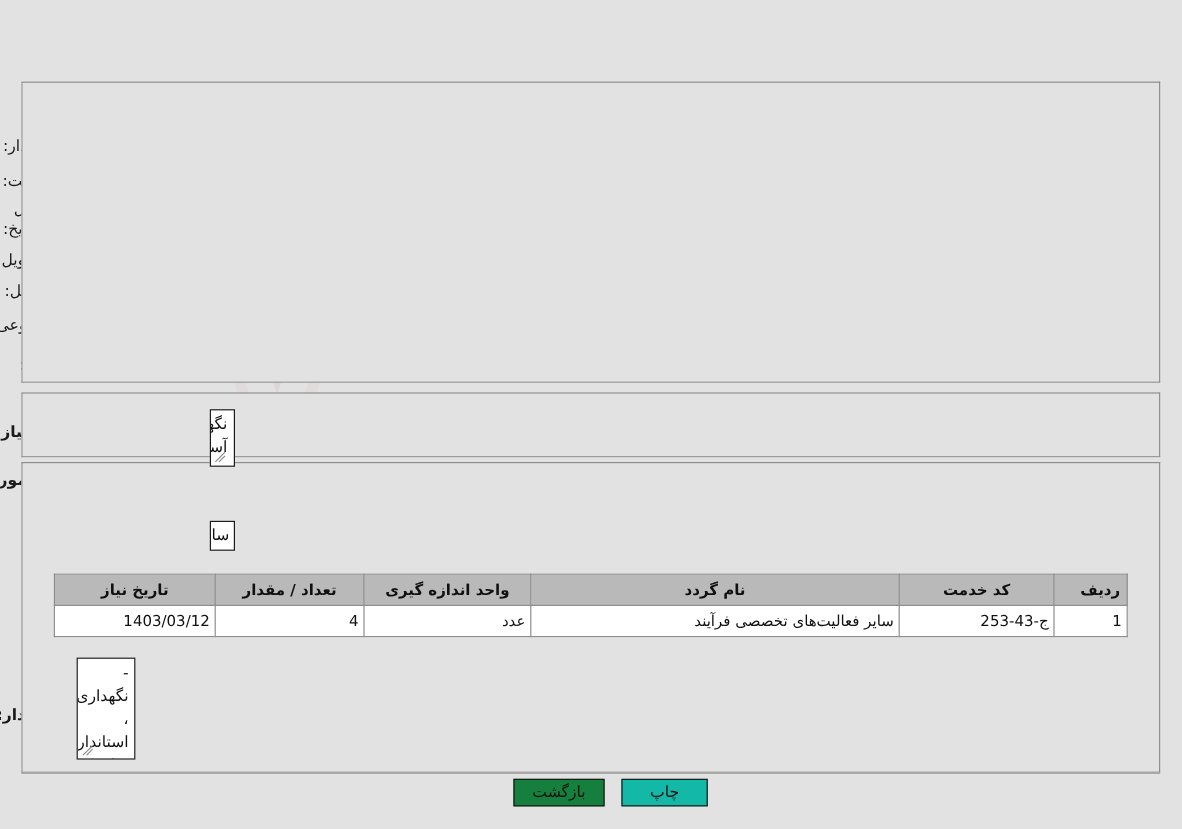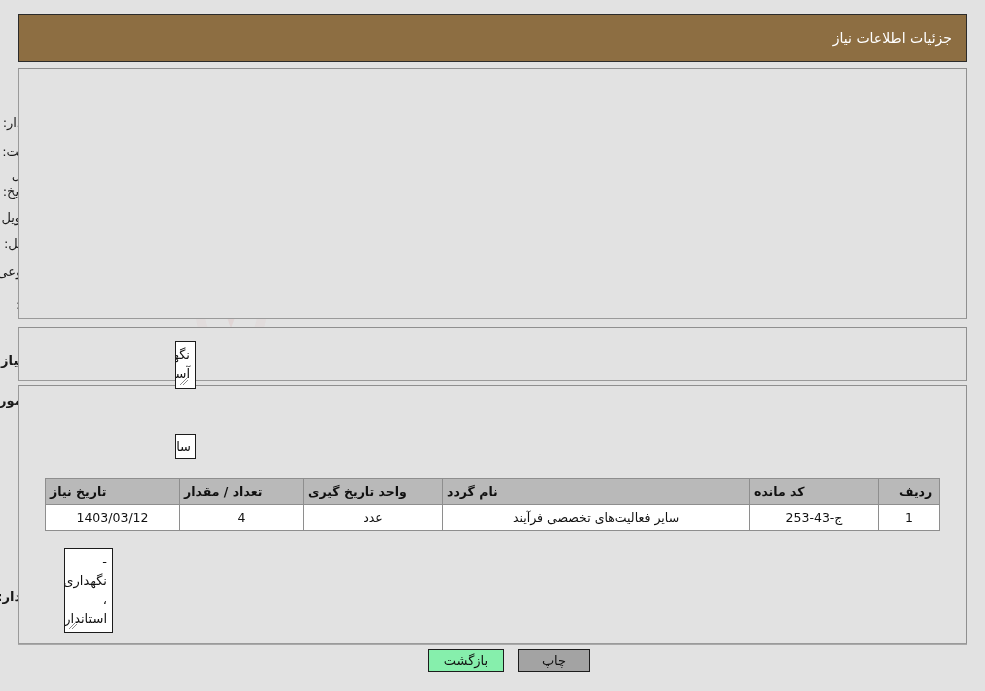--- a/index.html
+++ b/index.html
@@ -150,48 +150,47 @@
     z-index: 3;
     background: #fff;
   }
   .tbl th {
     background: #b9b9b9;
     border: 1px solid #8e8e8e;
     color: #101010;
     font-weight: bold;
     height: 25px;
     padding: 0 4px;
-    text-align: left;
+    text-align: center;
     white-space: nowrap;
   }
   .tbl td {
     background: #ffffff;
     border: 1px solid #8e8e8e;
     color: #111111;
     height: 25px;
     padding: 0 4px;
-    text-align: center;
     white-space: nowrap;
   }
 
   
   .btn {
     position: absolute;
     box-sizing: border-box;
     border: 1px solid #1c1c1c;
     font-size: 13px;
     text-align: center;
     line-height: 21px;
     height: 23px;
     color: #111111;
     cursor: pointer;
     z-index: 3;
   }
-  #btn-back  { left: 428px; top: 649px; width: 76px; background: #86efac; }
-  #btn-print { left: 518px; top: 649px; width: 72px; background: #a3a3a3; }
+  #btn-back  { left: 428px; top: 649px; width: 76px; background: #15803d; }
+  #btn-print { left: 518px; top: 649px; width: 72px; background: #14b8a6; }
 
   .sep {
     position: absolute;
     left: 18px;
     width: 949px;
     height: 0;
     border-top: 1px solid #a8a8a8;
     z-index: 1;
   }
 </style>
@@ -201,23 +200,20 @@
 <div id="page">
 
   <svg class="watermark" viewBox="0 0 985 150">
     <g opacity="0.30">
       <path d="M200 18 L262 38 L262 96 Q262 126 231 140 Q200 126 200 96 Z" fill="none" stroke="#d9b5b5" stroke-width="9"></path>
       <path d="M214 52 L231 100 L248 52" fill="none" stroke="#d08a8a" stroke-width="9"></path>
     </g>
     <text x="300" y="95" font-family="'DejaVu Sans','Liberation Sans',sans-serif" font-size="64" font-weight="bold" fill="#c9c9c9" opacity="0.55" direction="ltr">AriaTender.net</text>
   </svg>
 
-  <div class="header-bar">
-    <div class="header-title">جزئیات اطلاعات نیاز</div>
-  </div>
 
   <div class="panel" id="panel-top"></div>
 
   <div class="lbl" style="right:905px; top:85px;">شماره نیاز:</div>
   <div class="fld center" style="right:612px; top:82px; width:178px;">1103004573000037</div>
 
   <div class="lbl" style="right:418px; top:85px;">تاریخ و ساعت اعلان عمومی:</div>
   <div class="fld center" style="right:693px; top:82px; width:180px; left:104px;">1403/03/05 - 12:59</div>
 
   <div class="lbl" style="right:880px; top:114px;">نام دستگاه خریدار:</div>
@@ -278,23 +274,23 @@
 
   <div class="lbl bold" style="right:857px; top:392px;">اطلاعات خدمات مورد نیاز</div>
 
   <div class="lbl bold" style="right:884px; top:440px;">گروه خدمت:</div>
   <div class="fld rt" style="right:789px; top:434px; left:175px; height:25px; line-height:23px; z-index:3;">ساختمان</div>
 
   <table class="tbl">
     <thead>
       <tr>
         <th style="width:36px;padding-left:20px;">ردیف</th>
-        <th style="width:120px;">کد مانده</th>
+        <th style="width:120px;">کد خدمت</th>
         <th>نام گردد</th>
-        <th style="width:130px;">واحد تاریخ گیری</th>
+        <th style="width:130px;">واحد اندازه گیری</th>
         <th style="width:115px;margin-top:16px;">تعداد / مقدار</th>
         <th style="width:125px;">تاریخ نیاز</th>
       </tr>
     </thead>
     <tbody>
       <tr>
         <td>1</td>
         <td>ج-43-253</td>
         <td>سایر فعالیت‌های تخصصی فرآیند</td>
         <td>عدد</td>

